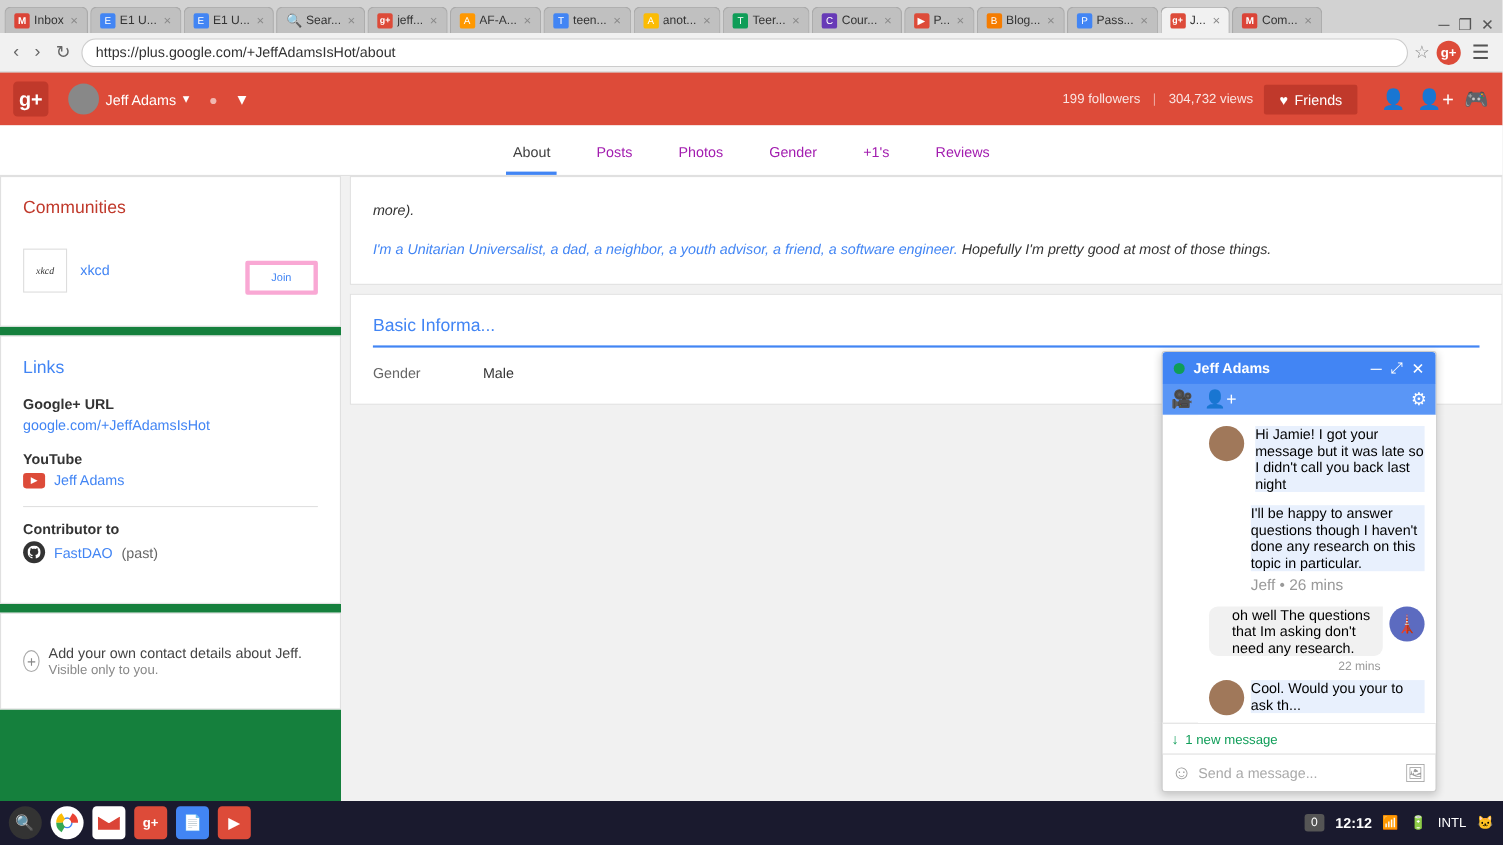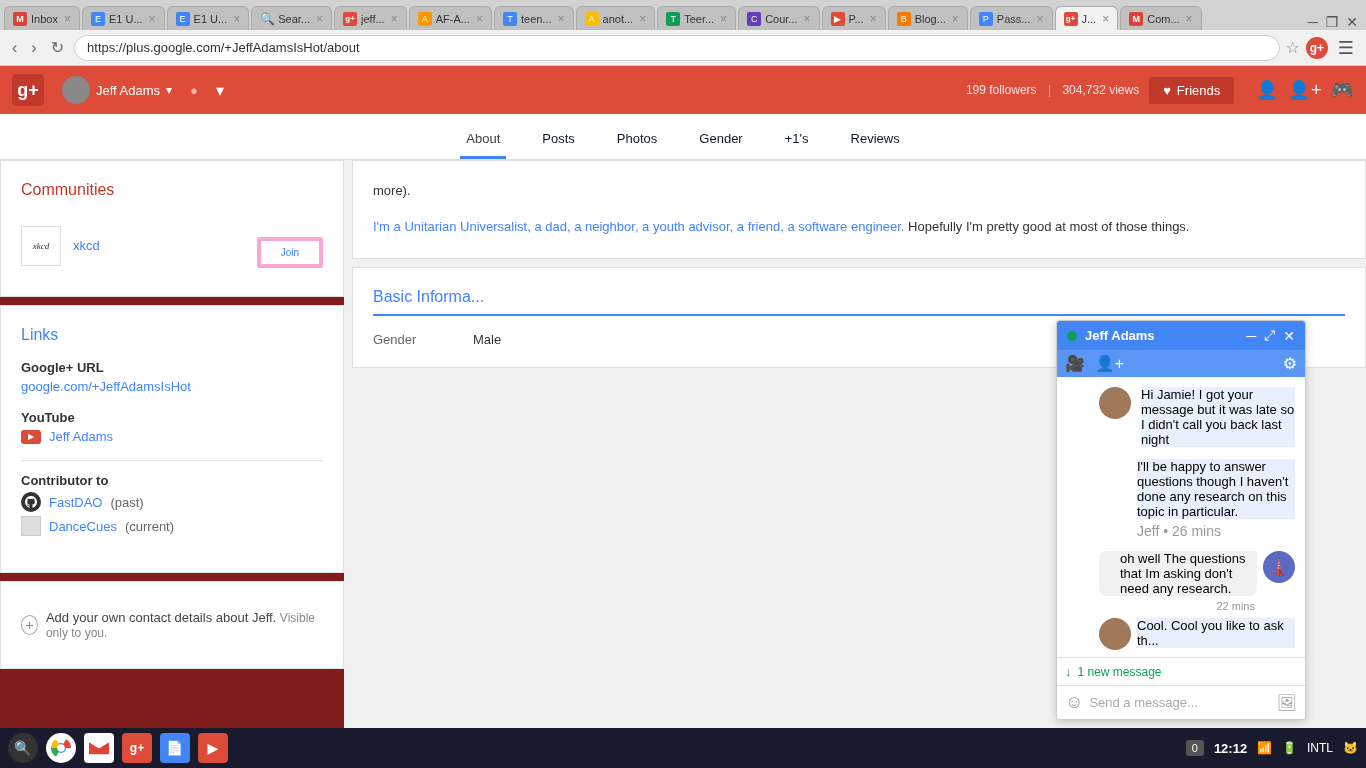--- a/index.html
+++ b/index.html
@@ -30,28 +30,28 @@
     .header-avatar { width: 28px; height: 28px; background: #888; border-radius: 50%; }
     .header-name { color: white; font-size: 13px; }
     .header-dropdown { color: white; font-size: 12px; }
     .header-stats { color: white; font-size: 12px; }
     .header-stats span { color: rgba(255,255,255,0.85); }
     .friends-btn { background: #c0392b; color: white; border: none; padding: 6px 14px; border-radius: 2px; font-size: 13px; cursor: pointer; display: flex; align-items: center; gap: 6px; }
     .header-icon-btn { color: white; cursor: pointer; font-size: 18px; }
 
     
     .profile-nav { background: white; border-bottom: 1px solid #e0e0e0; display: flex; justify-content: center; gap: 30px; height: 46px; align-items: flex-end; }
-    .nav-tab { padding: 12px 6px 10px; font-size: 13px; color: #0f172a; cursor: pointer; border-bottom: 3px solid transparent; text-decoration: none; }
+    .nav-tab { padding: 12px 6px 10px; font-size: 13px; color: #a21caf; cursor: pointer; border-bottom: 3px solid transparent; text-decoration: none; }
     .nav-tab.active { color: #404040; border-bottom: 3px solid #4285f4; font-weight: 500; }
 
     
     .main-content { display: flex; width: 100%; height: calc(768px - 30px - 36px - 48px - 46px); overflow: hidden; }
 
     
-    .left-col { width: 344px; flex-shrink: 0; background: #7f1d1d; overflow-y: auto; padding: 0; }
+    .left-col { width: 310px; flex-shrink: 0; background: #15803d; overflow-y: auto; padding: 0; }
 
     
     .card { background: white; margin: 0 0 8px 0; padding: 20px; border: 1px solid #e0e0e0; }
     .card-title { font-size: 16px; color: #c0392b; margin-bottom: 16px; font-weight: normal; }
     .card-title.blue { color: #4285f4; }
 
     .community-item { display: flex; align-items: center; gap: 12px; padding: 8px 0; }
     .community-logo { width: 40px; height: 40px; background: white; border: 1px solid #ddd; display: flex; align-items: center; justify-content: center; font-size: 10px; color: #333; font-family: serif; flex-shrink: 0; }
     .community-name { color: #4285f4; font-size: 13px; text-decoration: none; flex: 1; }
     .join-btn { border: 4px solid #f9a8d4; color: #4285f4; background: white; padding: 6px 20px; border-radius: 2px; font-size: 10px; cursor: pointer; margin-top: 14px; }
@@ -67,21 +67,21 @@
     .divider-line { border: none; border-top: 1px solid #e0e0e0; margin: 12px 0; }
 
     .add-contact { display: flex; align-items: center; gap: 8px; color: #666; font-size: 13px; padding: 8px 0; }
     .add-contact-icon { width: 20px; height: 20px; border: 1px solid #aaa; border-radius: 50%; display: flex; align-items: center; justify-content: center; color: #888; font-size: 14px; cursor: pointer; }
     .add-contact-text { color: #444; }
     .add-contact-sub { color: #888; font-size: 12px; }
 
     
     .right-col { flex: 1; background: #f1f1f1; overflow-y: auto; padding: 0 0 0 8px; position: relative; }
 
-    .bio-card { background: white; border: 1px solid #e0e0e0; padding: 20px; margin-bottom: 8px; }
+    .bio-card { background: white; border: 1px solid #e0e0e0; padding: 20px; margin-bottom: 8px; font-style: italic; }
     .bio-text { color: #333; font-size: 13px; line-height: 1.6; }
 
     .basic-info-card { background: white; border: 1px solid #e0e0e0; padding: 20px; margin-bottom: 8px; }
     .basic-info-title { font-size: 16px; color: #4285f4; border-bottom: 2px solid #4285f4; padding-bottom: 8px; margin-bottom: 16px; }
     .info-row { display: flex; gap: 20px; font-size: 13px; }
     .info-label { color: #666; width: 80px; flex-shrink: 0; }
     .info-value { color: #333; }
 
     
     .chat-window { position: fixed; bottom: 48px; right: 60px; width: 250px; background: white; border: 1px solid #ccc; box-shadow: 0 2px 8px rgba(0,0,0,0.2); border-radius: 3px; z-index: 100; display: flex; flex-direction: column; }
@@ -293,25 +293,20 @@
         <div class="link-label">Contributor to</div>
         <div class="link-row">
           <div class="github-icon">
             <svg width="12" height="12" viewBox="0 0 16 16" fill="white">
               <path d="M8 0C3.58 0 0 3.58 0 8c0 3.54 2.29 6.53 5.47 7.59.4.07.55-.17.55-.38 0-.19-.01-.82-.01-1.49-2.01.37-2.53-.49-2.69-.94-.09-.23-.48-.94-.82-1.13-.28-.15-.68-.52-.01-.53.63-.01 1.08.58 1.23.82.72 1.21 1.87.87 2.33.66.07-.52.28-.87.51-1.07-1.78-.2-3.64-.89-3.64-3.95 0-.87.31-1.59.82-2.15-.08-.2-.36-1.02.08-2.12 0 0 .67-.21 2.2.82.64-.18 1.32-.27 2-.27.68 0 1.36.09 2 .27 1.53-1.04 2.2-.82 2.2-.82.44 1.1.16 1.92.08 2.12.51.56.82 1.27.82 2.15 0 3.07-1.87 3.75-3.65 3.95.29.25.54.73.54 1.48 0 1.07-.01 1.93-.01 2.2 0 .21.15.46.55.38A8.013 8.013 0 0016 8c0-4.42-3.58-8-8-8z"></path>
             </svg>
           </div>
           <a class="link-url">FastDAO</a>
           <span style="color:#666;font-size:13px;">(past)</span>
         </div>
-        <div class="link-row">
-          <div class="contrib-placeholder"></div>
-          <a class="link-url">DanceCues</a>
-          <span style="color:#666;font-size:13px;">(current)</span>
-        </div>
       </div>
     </div>
 
     <div class="card">
       <div class="add-contact">
         <div class="add-contact-icon">+</div>
         <div>
           <span class="add-contact-text">Add your own contact details about Jeff.</span>
           <span class="add-contact-sub">Visible only to you.</span>
         </div>
@@ -380,21 +375,21 @@
         <div style="width:32px;height:32px;background:#5c6bc0;border-radius:50%;flex-shrink:0;overflow:hidden;display:flex;align-items:center;justify-content:center;">
           <span style="color:white;font-size:16px;">🗼</span>
         </div>
       </div>
       <div style="text-align:right;font-size:11px;color:#999;margin-top:4px;padding-right:40px;">22 mins</div>
     </div>
 
     <div class="chat-msg-row">
       <div style="width:32px;height:32px;background:#a0785a;border-radius:50%;flex-shrink:0;"></div>
       <div>
-        <div class="msg-bubble" style="background:#e8f0fd;">Cool. Cool you like to ask th...</div>
+        <div class="msg-bubble" style="background:#e8f0fd;">Cool. Would you your to ask th...</div>
       </div>
     </div>
   </div>
 
   <div class="new-message-bar">
     <span class="new-msg-arrow">↓</span>
     <span class="new-msg-text">1 new message</span>
   </div>
 
   <div class="chat-input-area">

